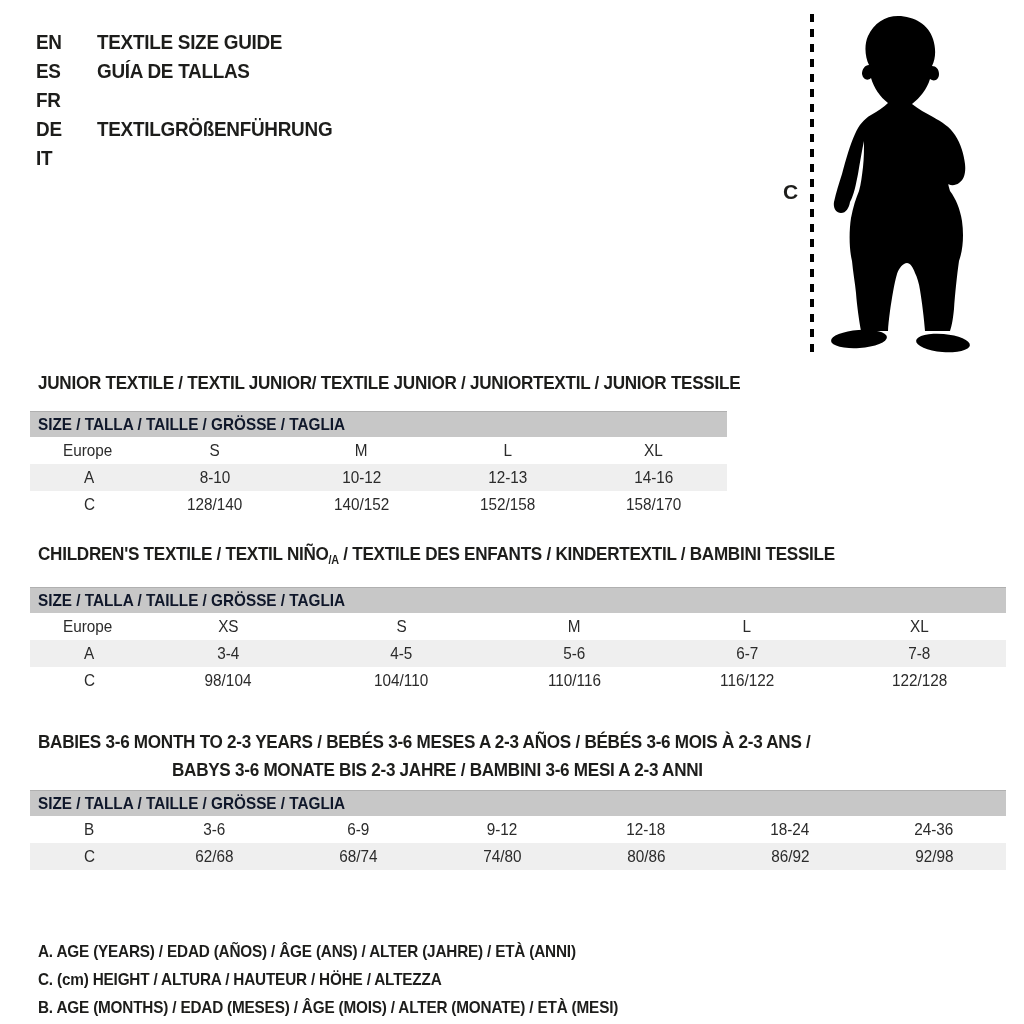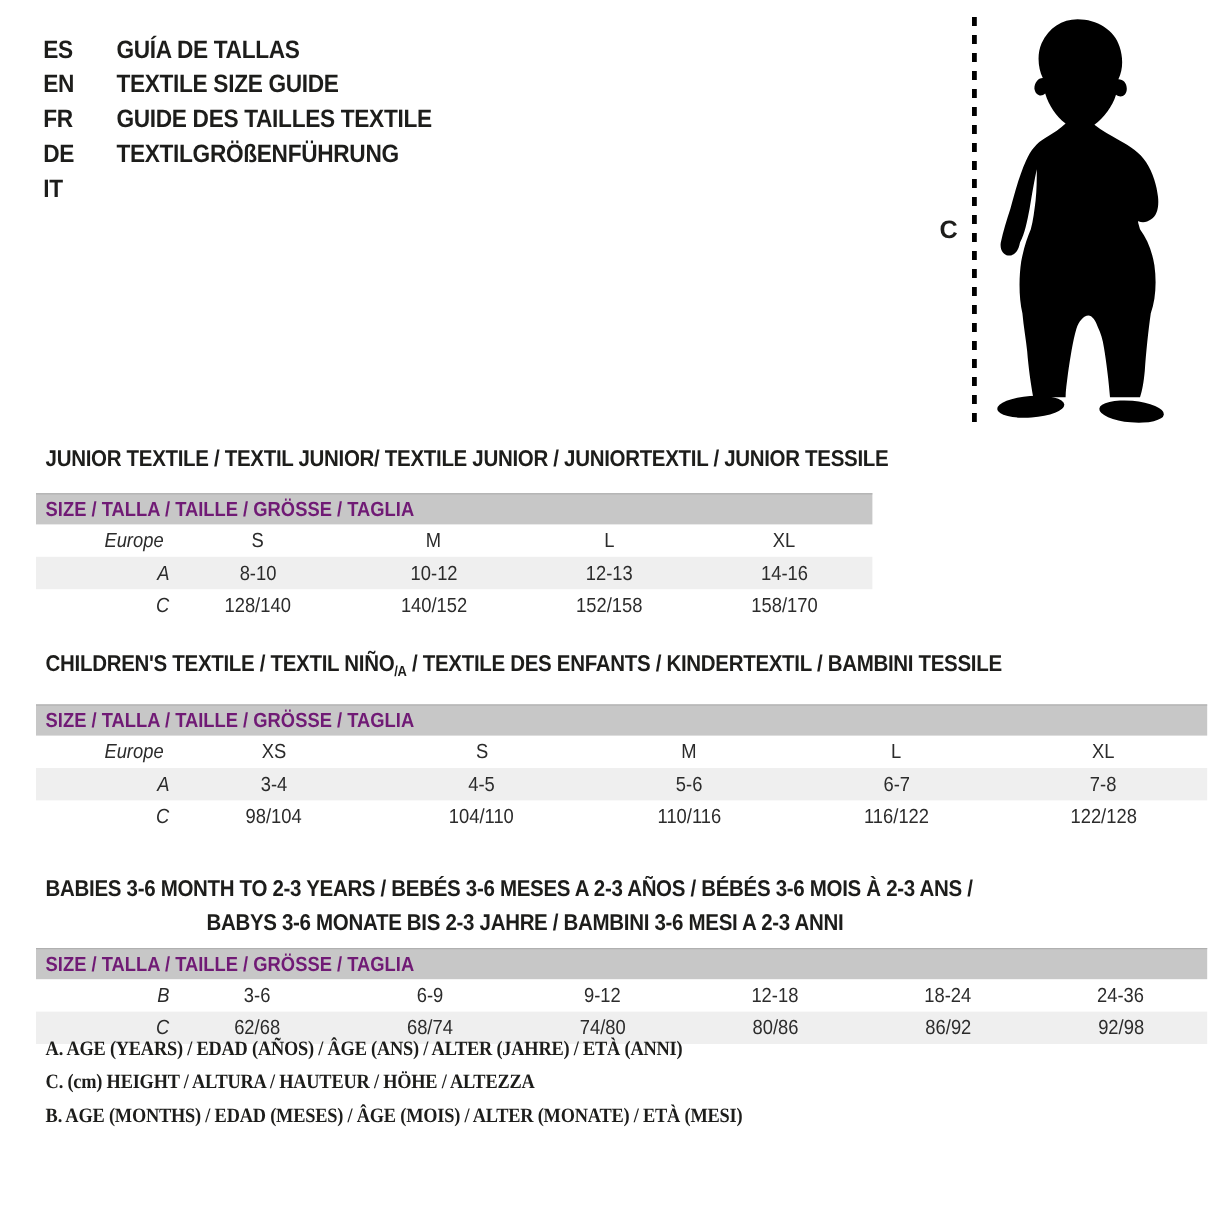--- a/index.html
+++ b/index.html
@@ -24,45 +24,44 @@
   .height-label{position:absolute;left:8px;top:172px;font-weight:bold;font-size:21px;}
   .silhouette{position:absolute;left:53px;top:4px;}
 
   
   .section-heading{position:absolute;left:38px;font-weight:bold;font-size:19px;letter-spacing:-0.3px;line-height:28px;text-align:center;}
   .sub{font-size:12px;vertical-align:-4px;font-weight:bold;}
 
   
   .size-table{position:absolute;left:30px;}
   .size-bar{height:26px;background:#c7c7c7;border-top:1px solid #b0b0b0;display:flex;align-items:center;
-    font-weight:bold;font-size:17px;color:#701a75;padding-left:8px;box-sizing:border-box;}
+    font-weight:bold;font-size:17px;color:#0f172a;padding-left:8px;box-sizing:border-box;}
   .t-row{display:flex;height:27px;align-items:center;font-size:17px;color:#2b2b2b;}
   .t-row.striped{background:#efefef;}
-  .t-label{width:112px;padding-left:8px;box-sizing:border-box;text-align:right;font-style:italic;}
+  .t-label{width:112px;padding-left:8px;box-sizing:border-box;text-align:center;}
   .t-cell{flex:1;text-align:center;}
 
   
-  .notes{position:absolute;left:38px;top:860px;font-family:Liberation Serif, serif;}
+  .notes{position:absolute;left:38px;top:938px;}
   .note-line{height:28px;font-weight:bold;font-size:17px;letter-spacing:-0.2px;display:flex;align-items:center;}
 </style>
 </head>
 <body>
 
 <div class="lang-block">
   <div class="lang-row">
+    <span class="lang-code"><span class="cx">EN</span></span>
+    <span class="lang-title"><span class="cx">TEXTILE SIZE GUIDE</span></span>
+  </div>
+  <div class="lang-row">
     <span class="lang-code"><span class="cx">ES</span></span>
     <span class="lang-title"><span class="cx">GUÍA DE TALLAS</span></span>
   </div>
   <div class="lang-row">
-    <span class="lang-code"><span class="cx">EN</span></span>
-    <span class="lang-title"><span class="cx">TEXTILE SIZE GUIDE</span></span>
-  </div>
-  <div class="lang-row">
     <span class="lang-code"><span class="cx">FR</span></span>
-    <span class="lang-title"><span class="cx">GUIDE DES TAILLES TEXTILE</span></span>
   </div>
   <div class="lang-row">
     <span class="lang-code"><span class="cx">DE</span></span>
     <span class="lang-title"><span class="cx">TEXTILGRÖßENFÜHRUNG</span></span>
   </div>
   <div class="lang-row">
     <span class="lang-code"><span class="cx">IT</span></span>
   </div>
 </div>
 

